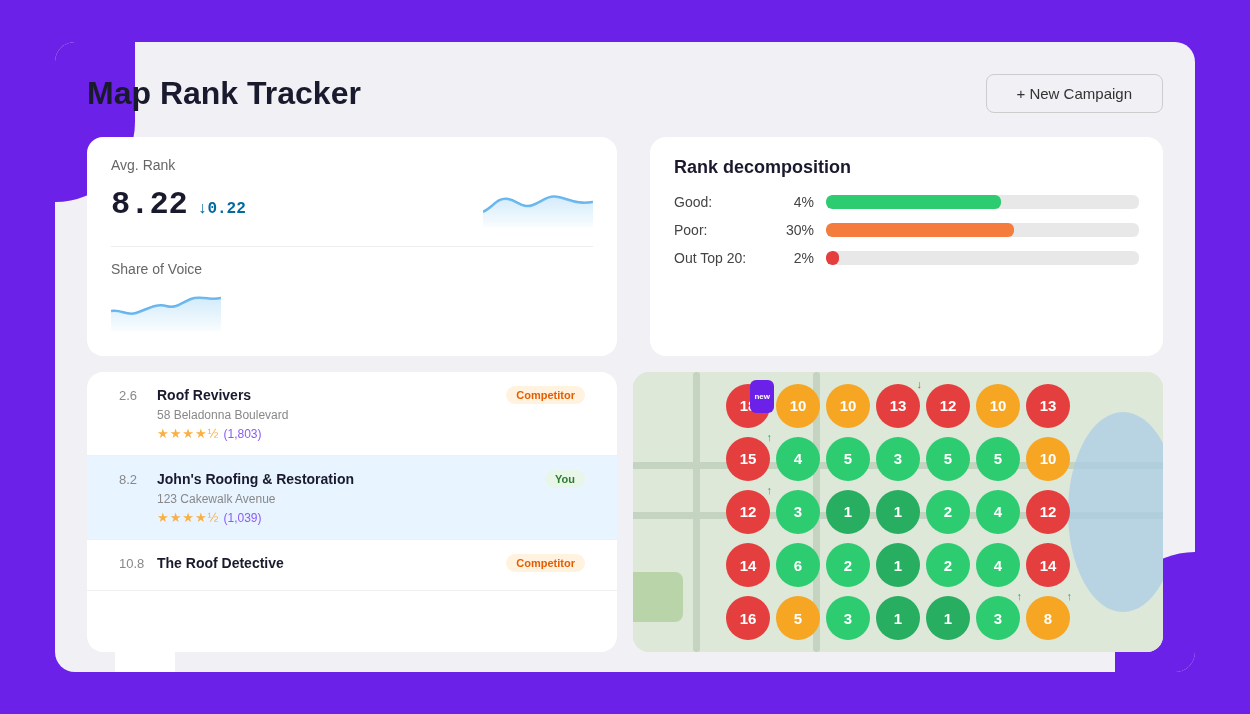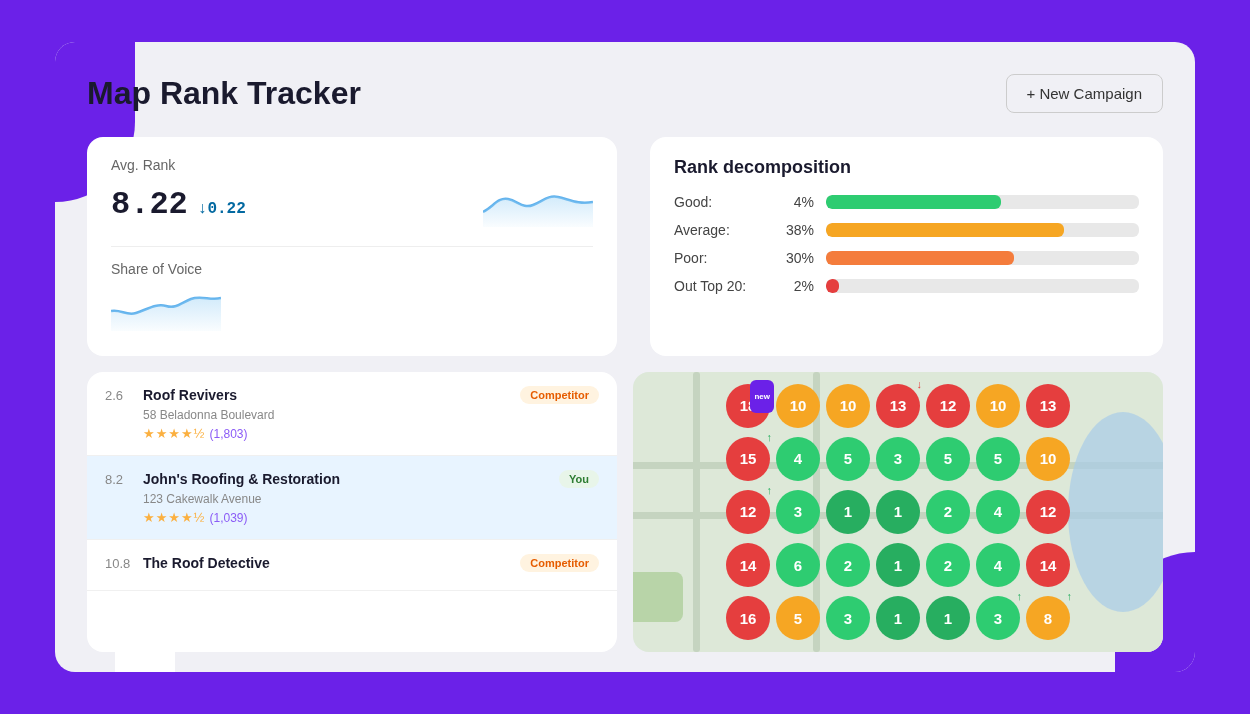--- a/index.html
+++ b/index.html
@@ -58,21 +58,21 @@
     .page-title {
       font-size: 32px;
       font-weight: 700;
       color: #1a1a2e;
     }
 
     .new-campaign-btn {
       background: #f0f0f5;
       border: 1.5px solid #ccc;
       border-radius: 8px;
-      padding: 10px 20px;
+      padding: 10px 30px;
       font-size: 15px;
       font-weight: 500;
       color: #333;
       cursor: pointer;
       display: flex;
       align-items: center;
       gap: 6px;
     }
 
     .content-grid {
@@ -143,21 +143,21 @@
     
     .list-panel {
       background: white;
       border-radius: 16px;
       overflow: hidden;
       grid-row: 2;
       grid-column: 1;
     }
 
     .list-item {
-      padding: 14px 18px;
+      padding: 14px 32px;
       border-bottom: 1px solid #f0f0f0;
     }
     .list-item.active { background: #e8f4ff; }
     .list-item-top { display: flex; align-items: center; gap: 10px; margin-bottom: 4px; }
     .rank-num { font-size: 13px; color: #888; font-weight: 500; min-width: 28px; }
     .biz-name { font-size: 14px; font-weight: 700; color: #1a1a2e; flex: 1; }
     .badge {
       font-size: 11px;
       font-weight: 600;
       padding: 3px 10px;
@@ -295,27 +295,20 @@
       <div class="card-title">Rank decomposition</div>
       <div id="decomp-rows">
           <div class="decomp-row">
     <span class="decomp-label">Good:</span>
     <span class="decomp-pct">4%</span>
     <div class="bar-track">
       <div class="bar-fill" style="width:56%;background:#2ecc71;"></div>
     </div>
   </div>
           <div class="decomp-row">
-    <span class="decomp-label">Average:</span>
-    <span class="decomp-pct">38%</span>
-    <div class="bar-track">
-      <div class="bar-fill" style="width:76%;background:#f6a623;"></div>
-    </div>
-  </div>
-          <div class="decomp-row">
     <span class="decomp-label">Poor:</span>
     <span class="decomp-pct">30%</span>
     <div class="bar-track">
       <div class="bar-fill" style="width:60%;background:#f47c3c;"></div>
     </div>
   </div>
           <div class="decomp-row">
     <span class="decomp-label">Out Top 20:</span>
     <span class="decomp-pct">2%</span>
     <div class="bar-track">

